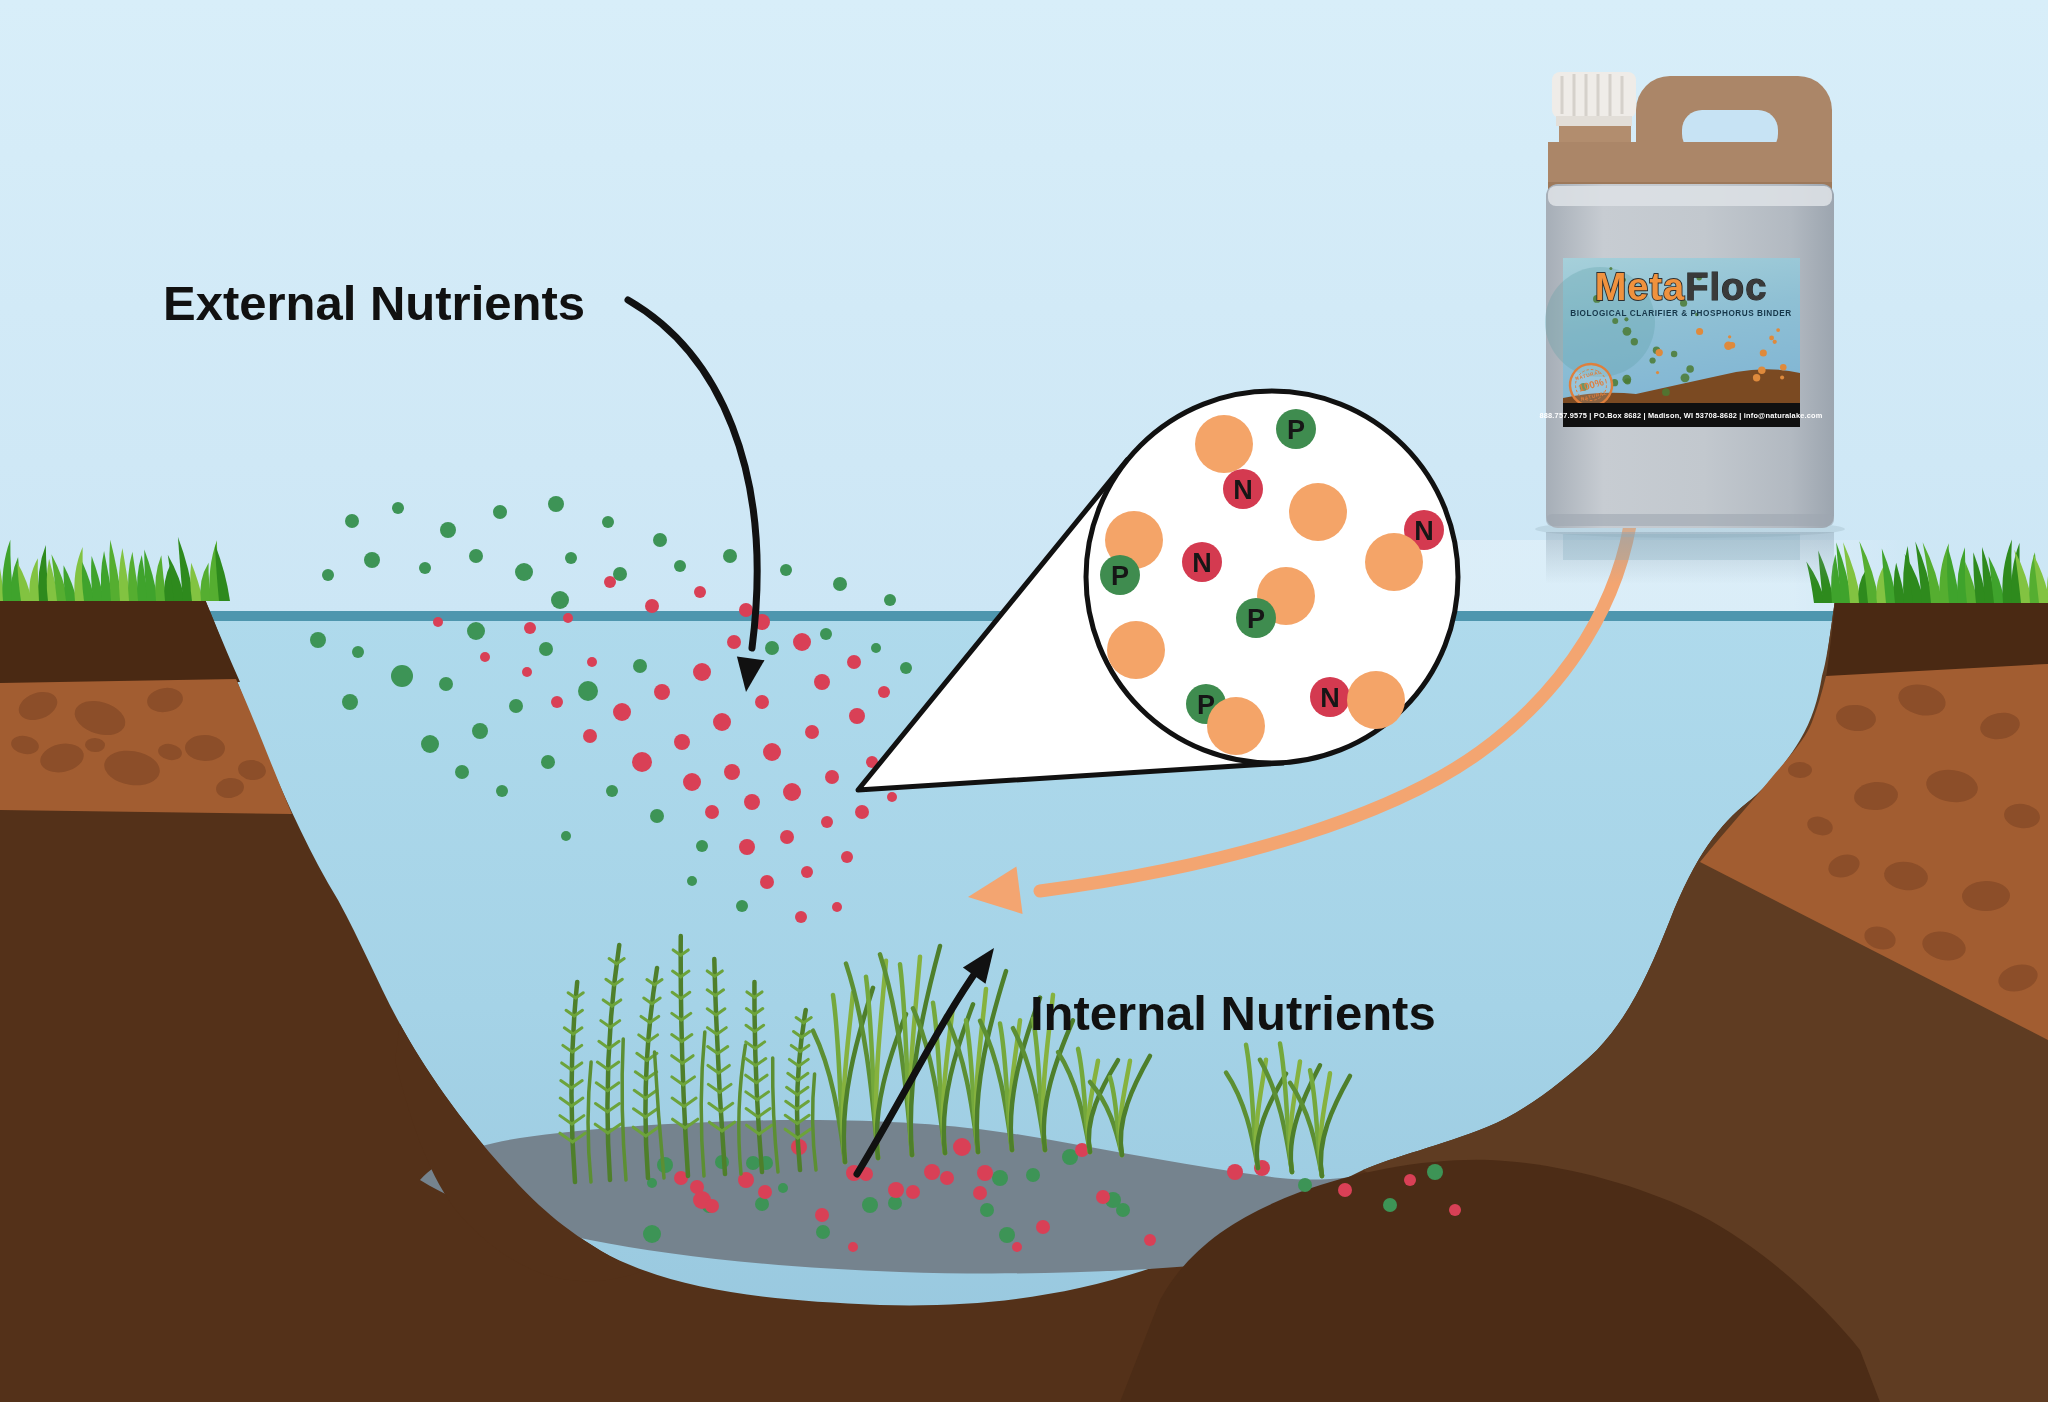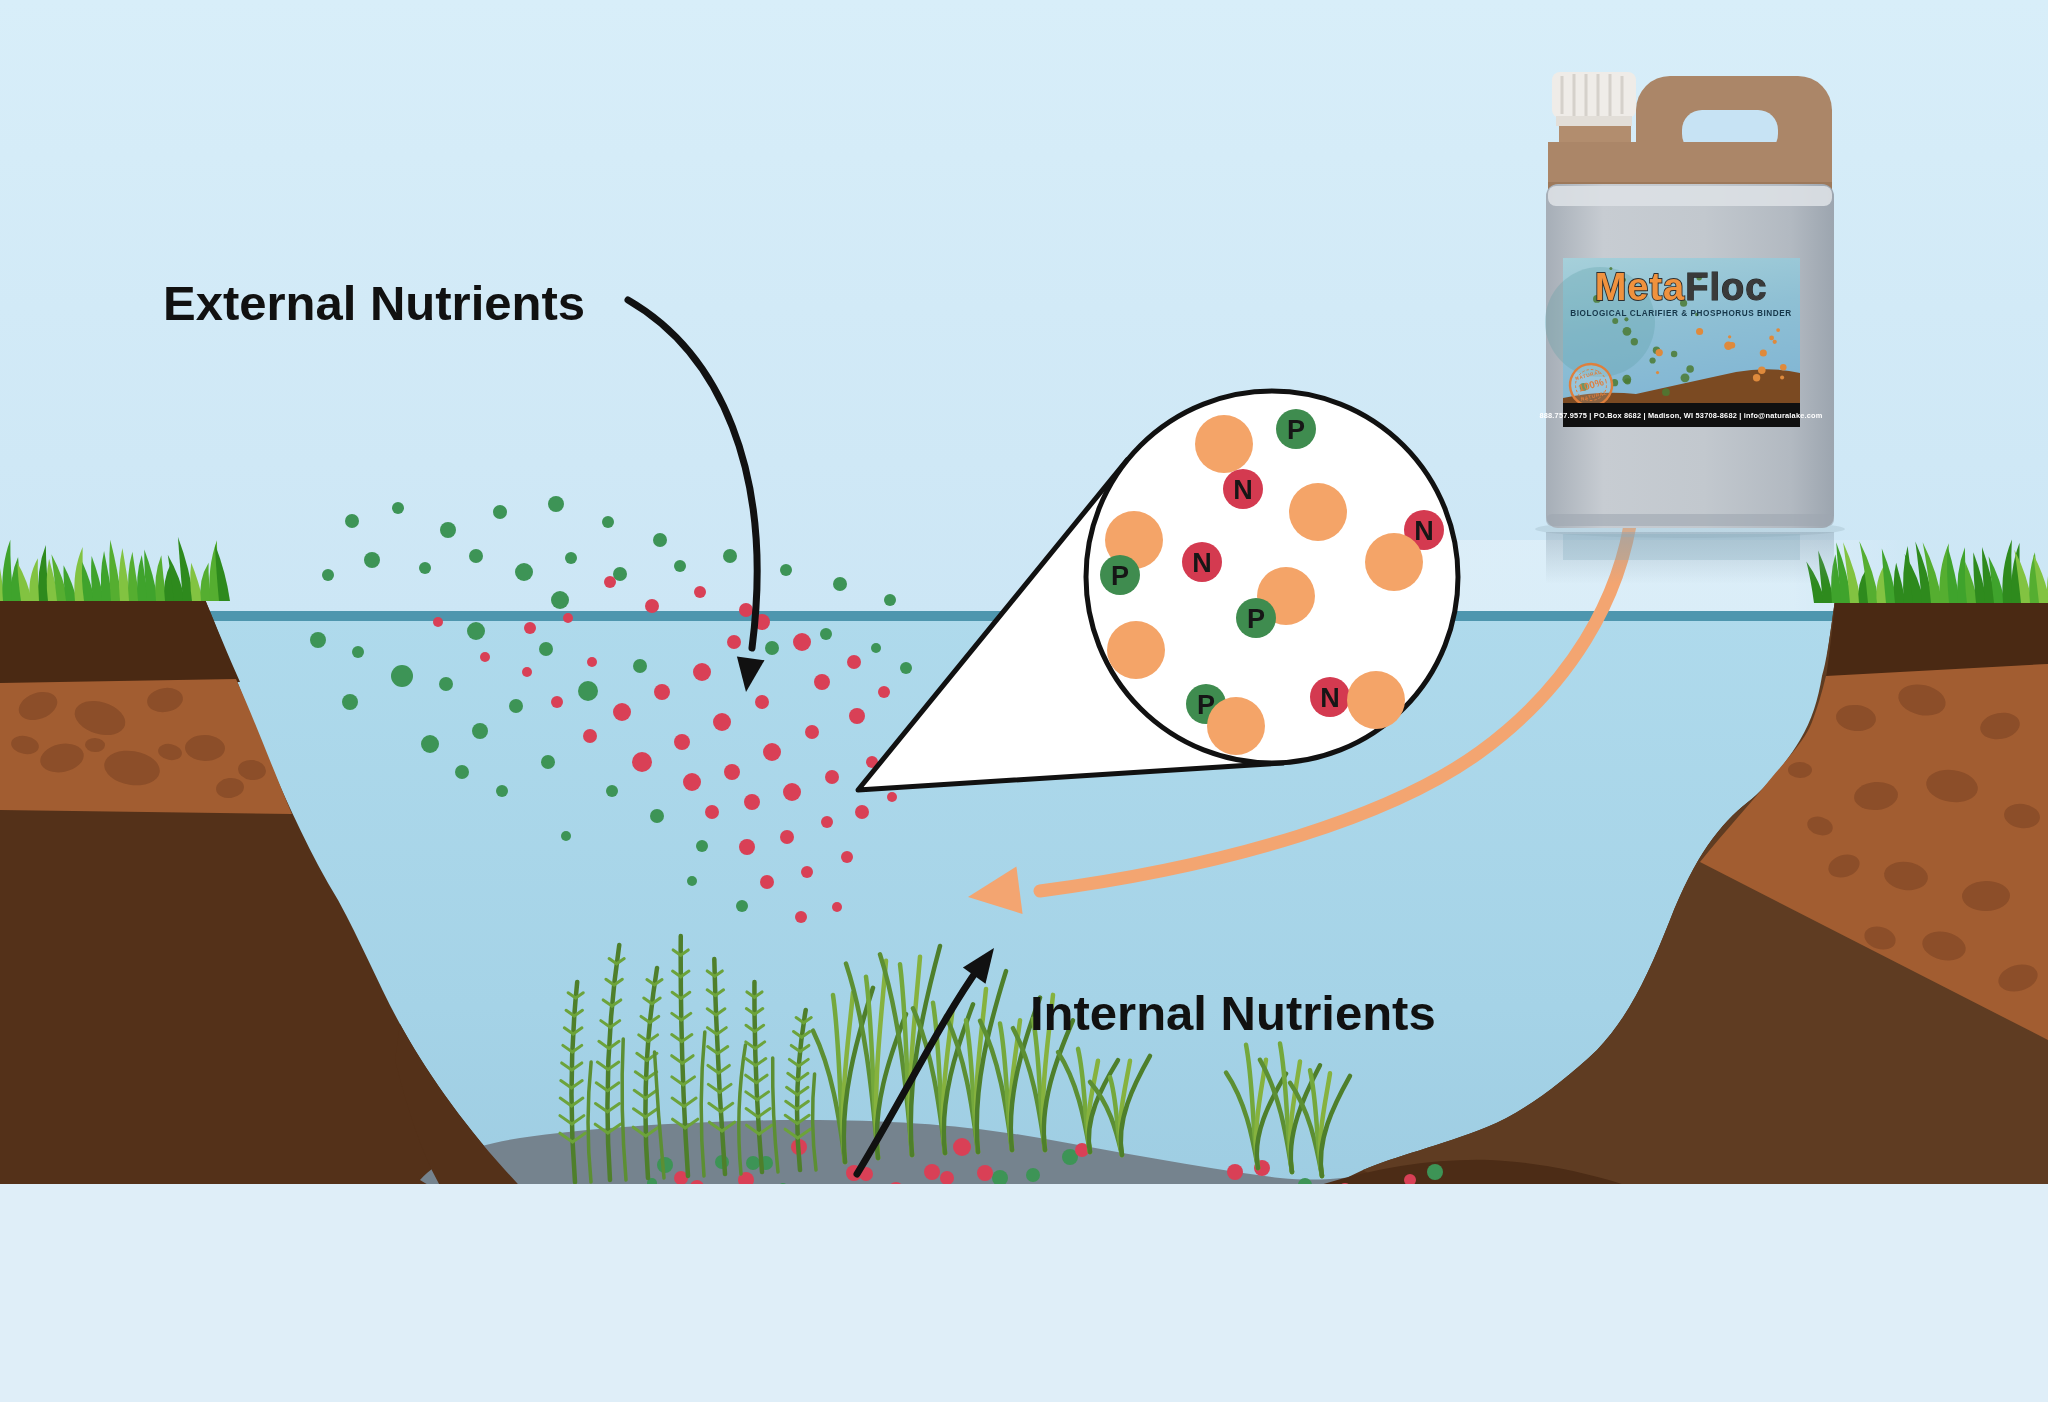--- a/index.html
+++ b/index.html
@@ -1,16 +1,16 @@
 <!DOCTYPE html>
 <html><head>
 <meta charset="utf-8">
 <style>
   html,body{margin:0;padding:0;background:#dfeef8;}
-  #stage{position:relative;width:2048px;height:1184px;overflow:hidden;
+  #stage{position:relative;width:2048px;height:1402px;overflow:hidden;
          font-family:"Liberation Sans",sans-serif;}
   svg{display:block}
   text{font-family:"Liberation Sans",sans-serif;}
   .bigLabel{font-weight:bold;font-size:49px;fill:#111;}
   .brandMeta{font-weight:bold;font-size:38px;fill:#F0923E;stroke:#2e2e2e;stroke-width:1.8;paint-order:stroke;letter-spacing:1px;}
   .brandFloc{font-weight:bold;font-size:38px;fill:#3A3A3A;stroke:#1d1d1d;stroke-width:1;paint-order:stroke;letter-spacing:1px;}
   .lblSub{font-weight:bold;font-size:8.2px;fill:#16374a;letter-spacing:.55px;}
   .lblContact{font-weight:bold;font-size:7.4px;fill:#ffffff;letter-spacing:.2px;}
   .badgeTxt{font-weight:bold;fill:#DF7F3C;}
   .molLetter{font-weight:bold;font-size:27px;fill:#161616;}

